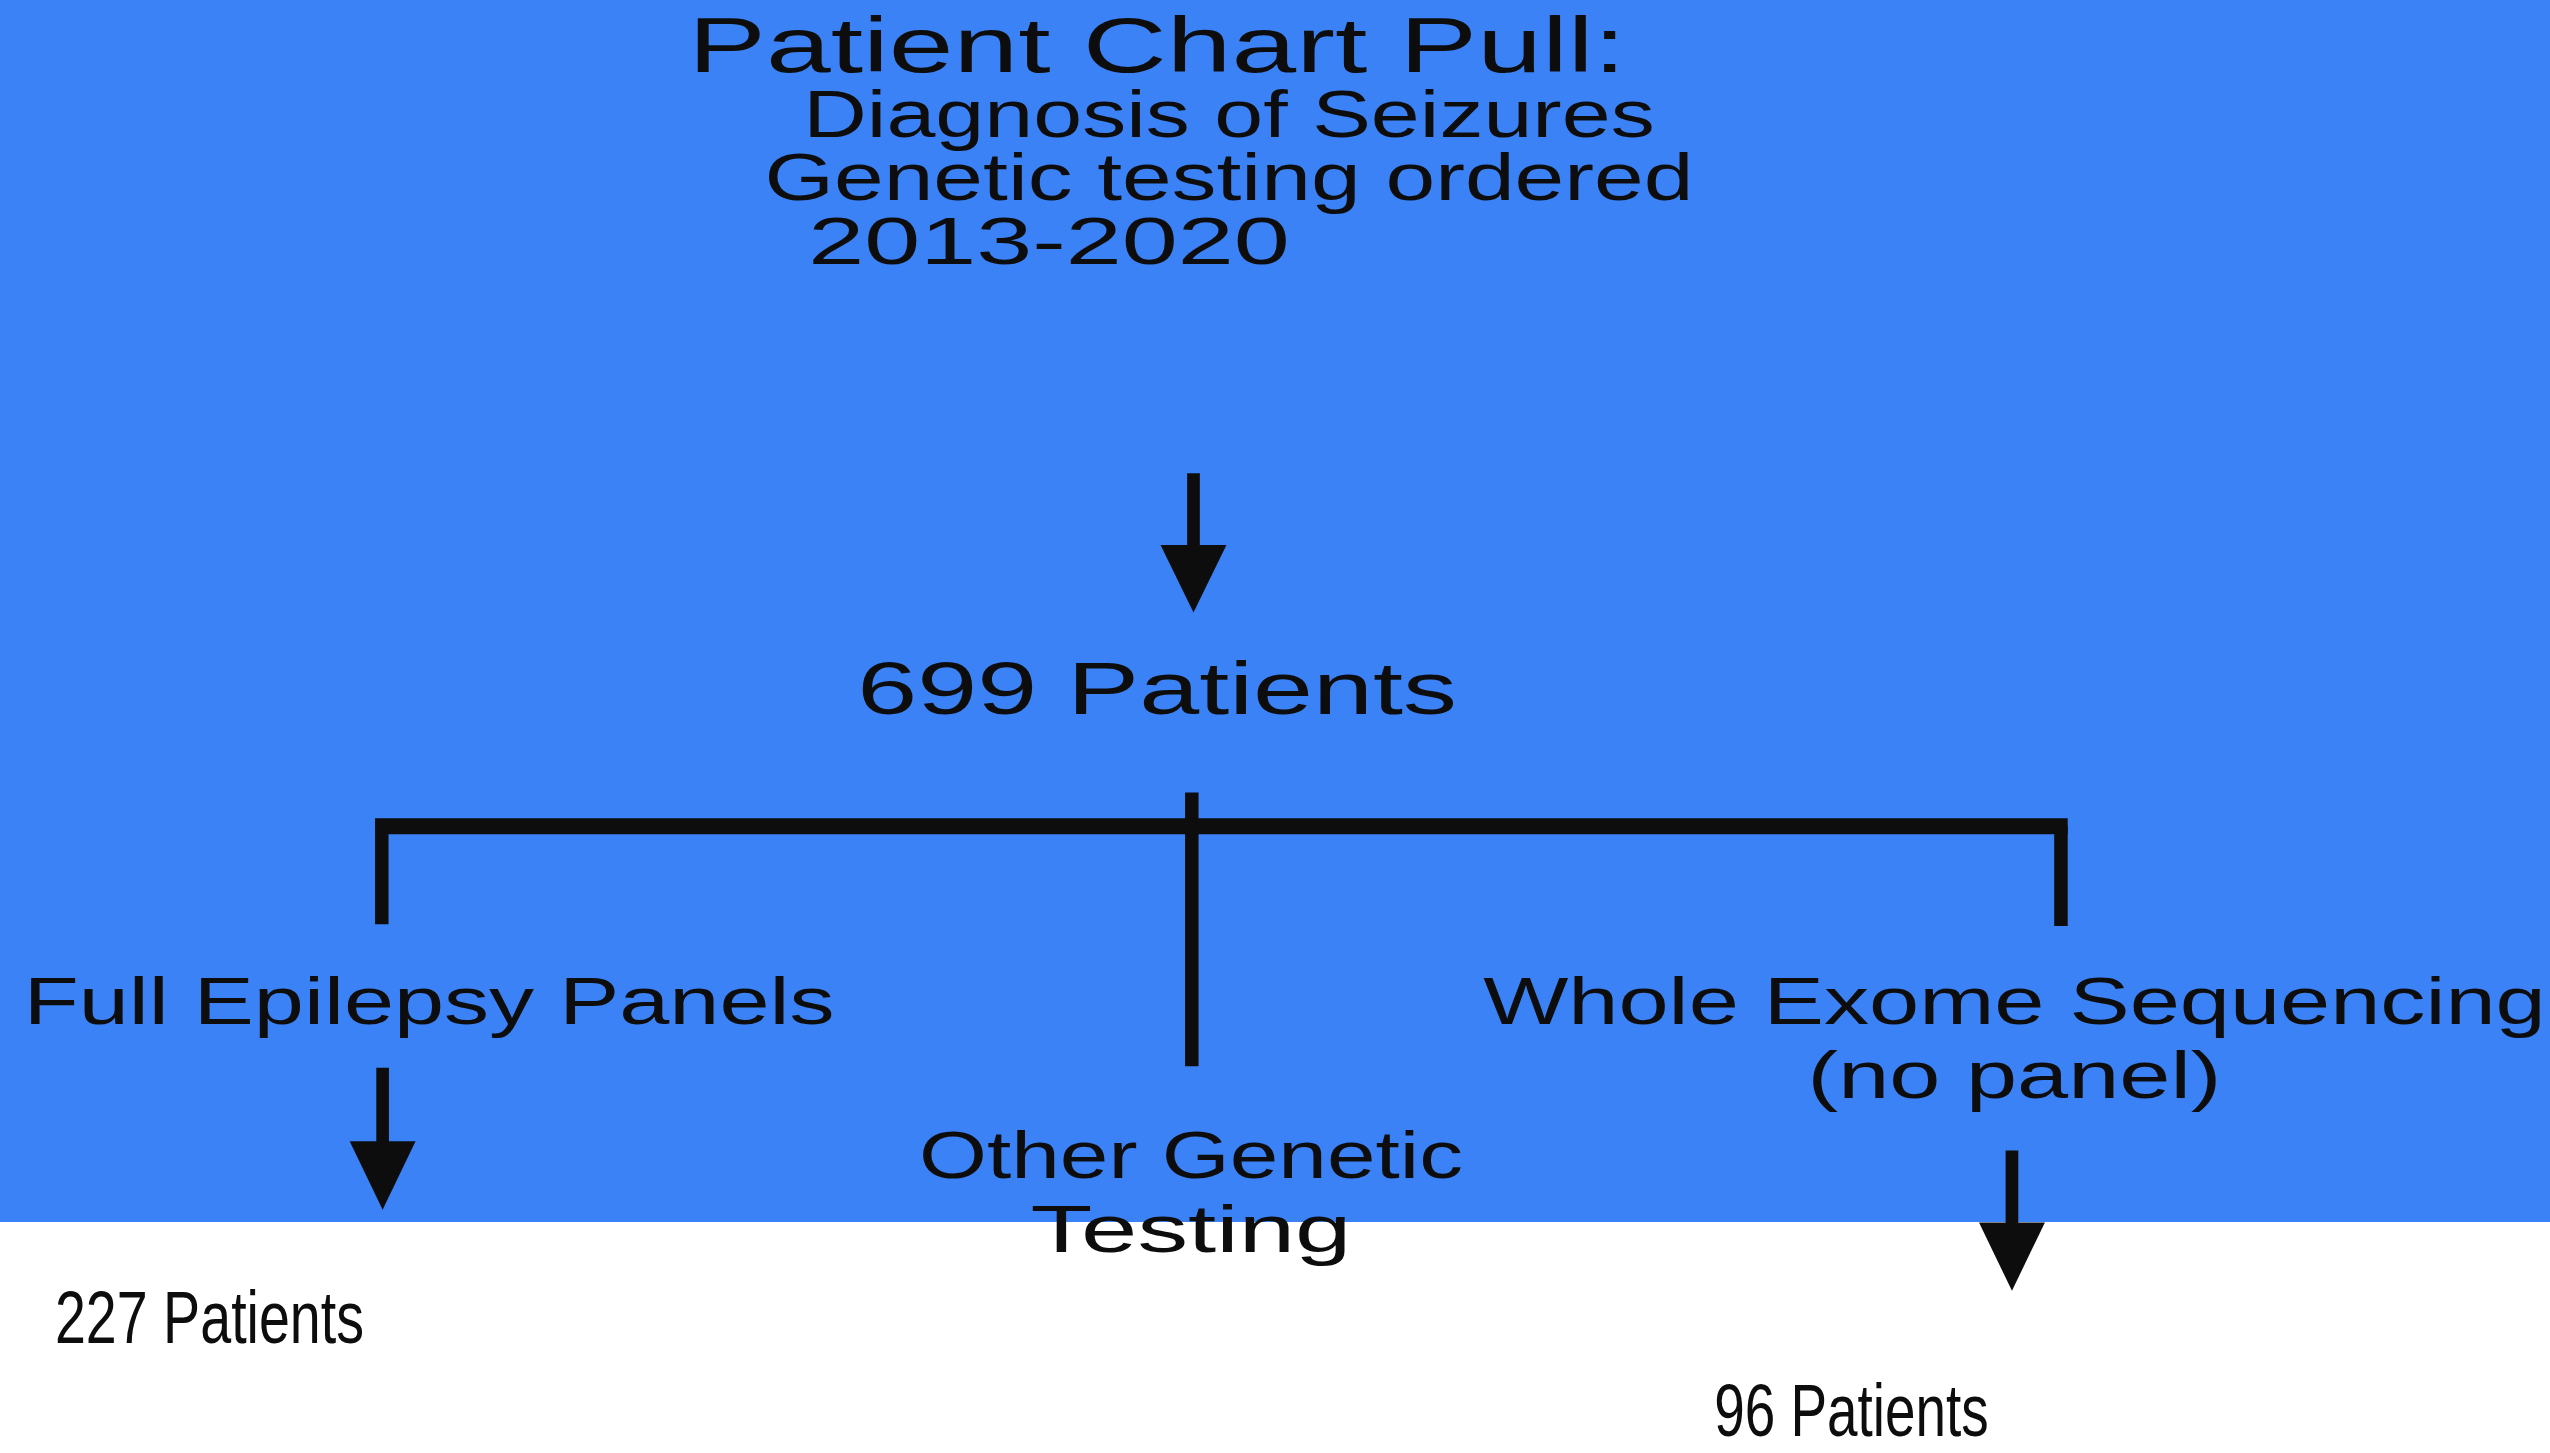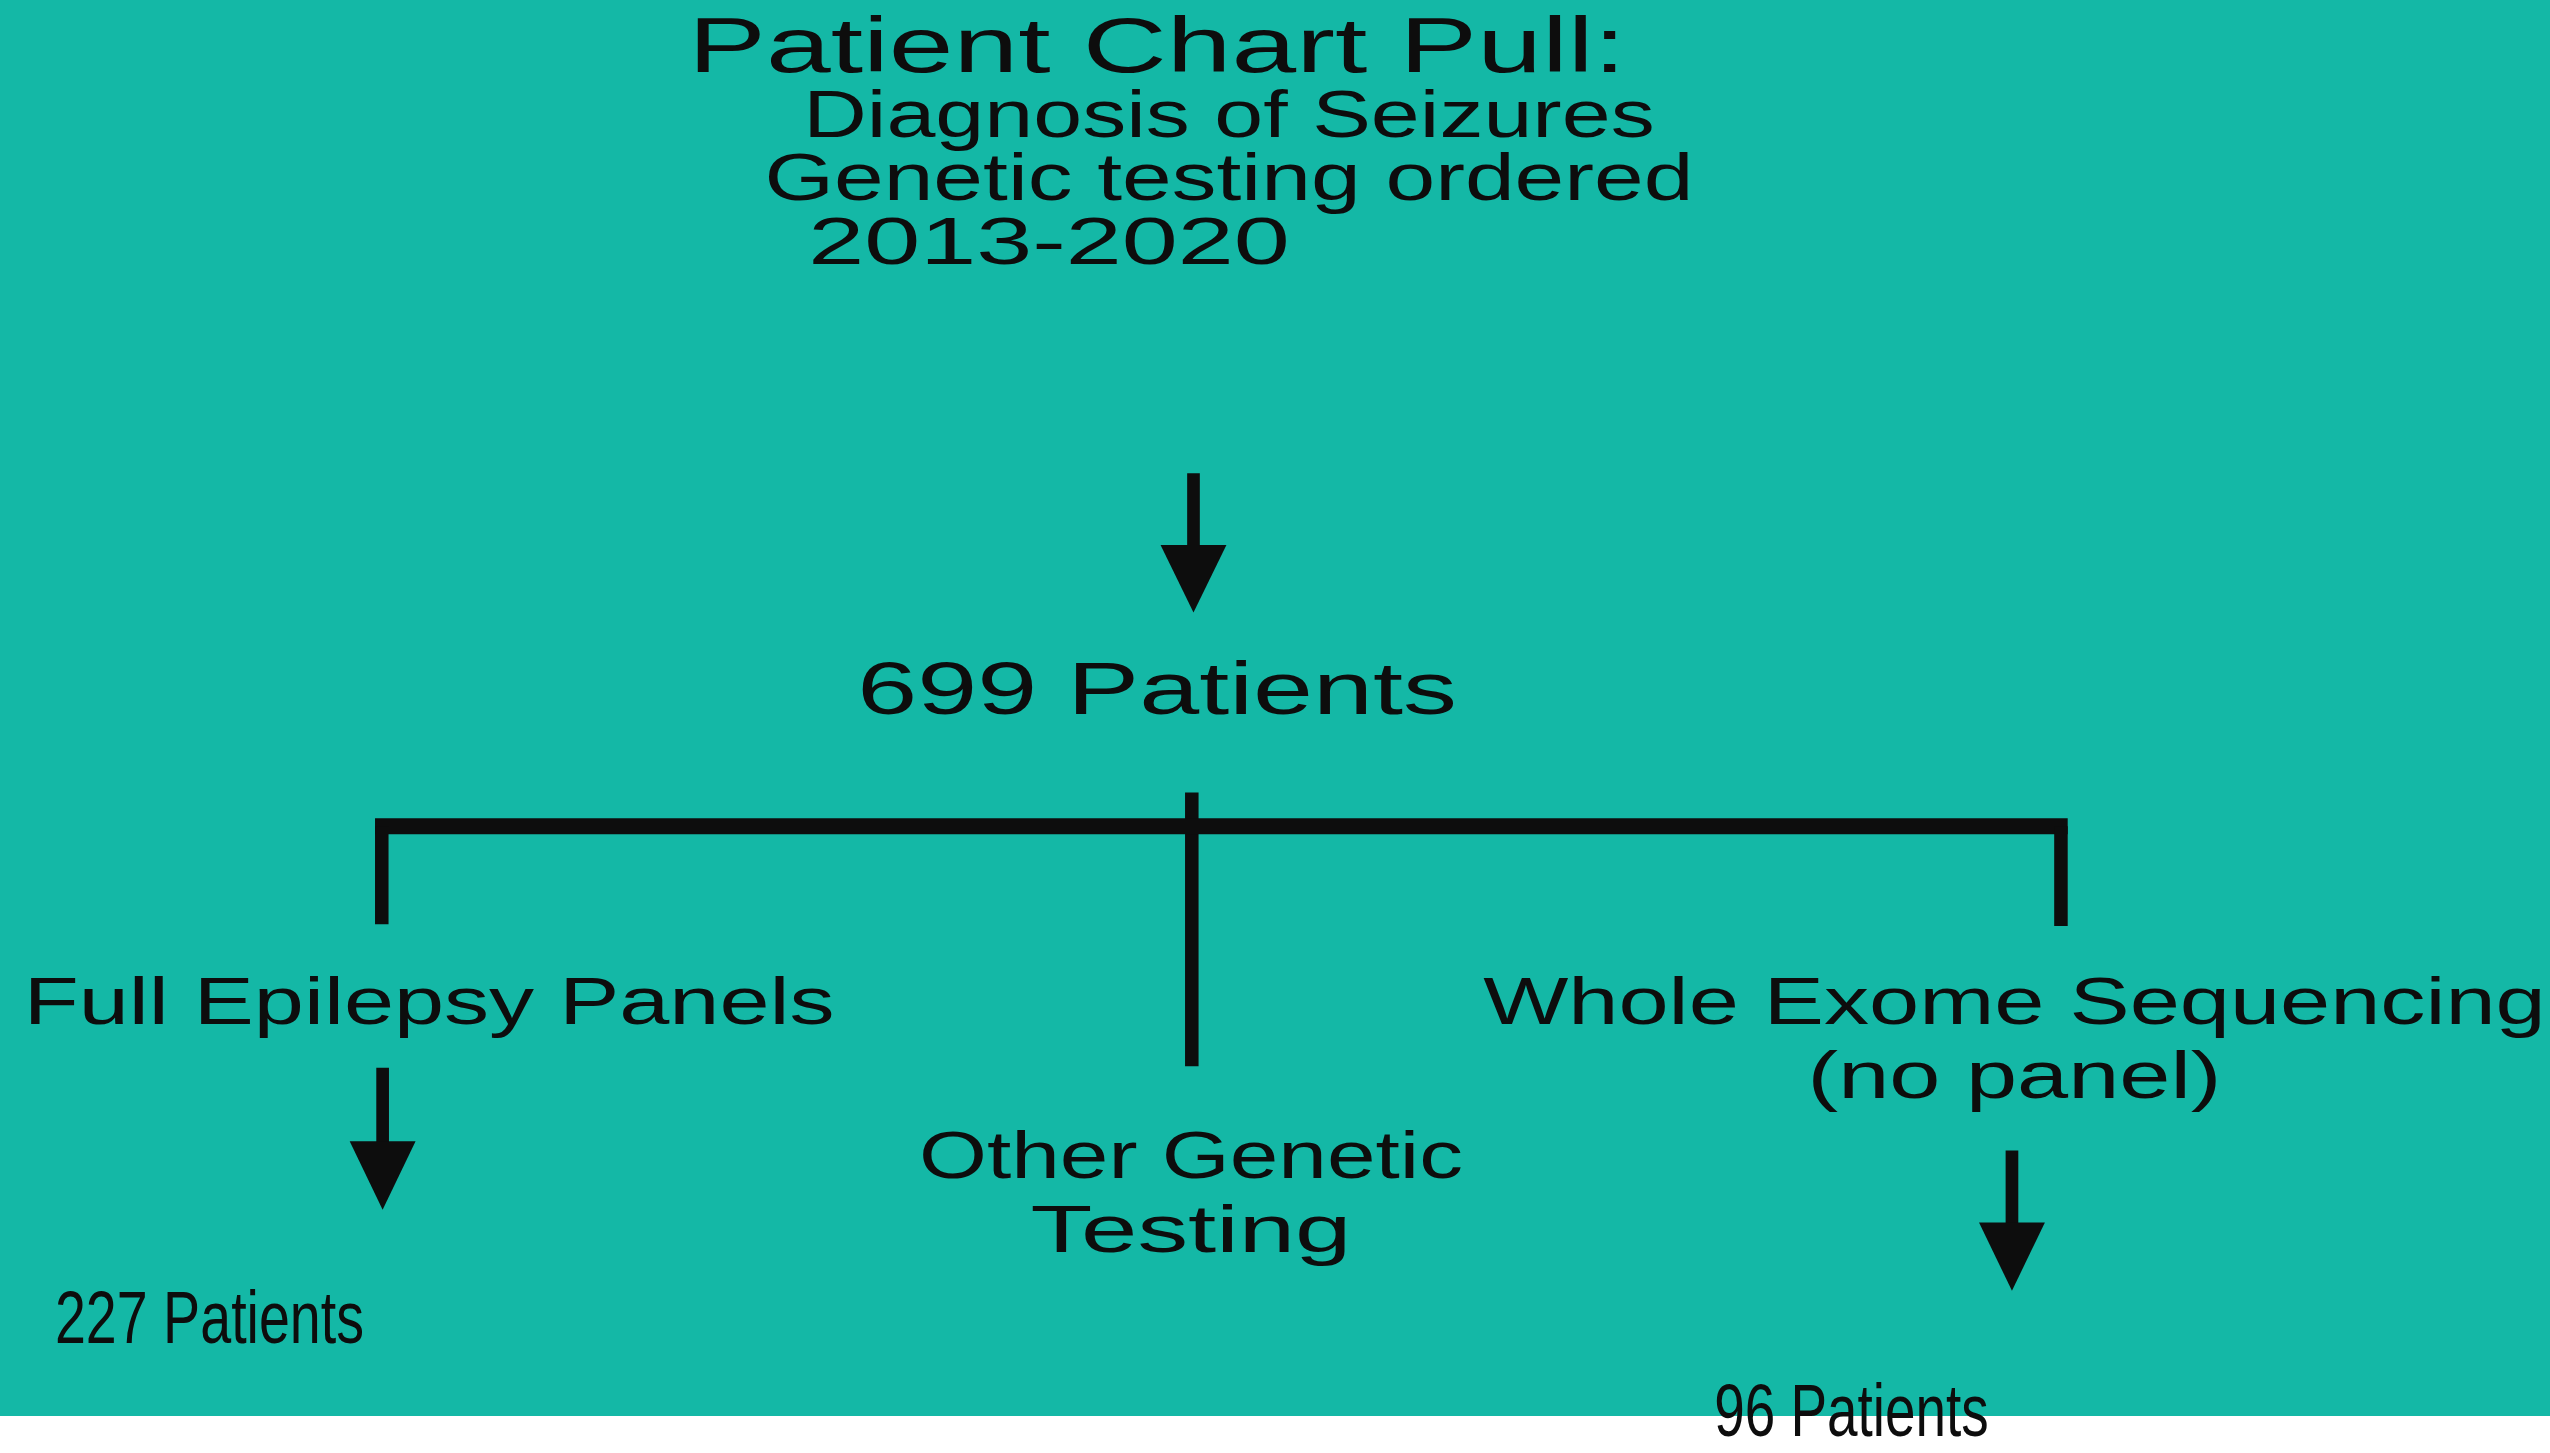--- a/index.html
+++ b/index.html
@@ -9,22 +9,22 @@
   }
   body {
     width: 2550px;
     height: 1454px;
     overflow: hidden;
     font-family: "Liberation Sans", sans-serif;
   }
   #flow-root {
     position: relative;
     width: 2550px;
-    height: 1416px;
-    background: #14b8a6;
+    height: 1222px;
+    background: #3b82f6;
   }
   svg.flow-svg {
     position: absolute;
     top: 0;
     left: 0;
     width: 2550px;
     height: 1454px;
     display: block;
   }
   .flow-text {

